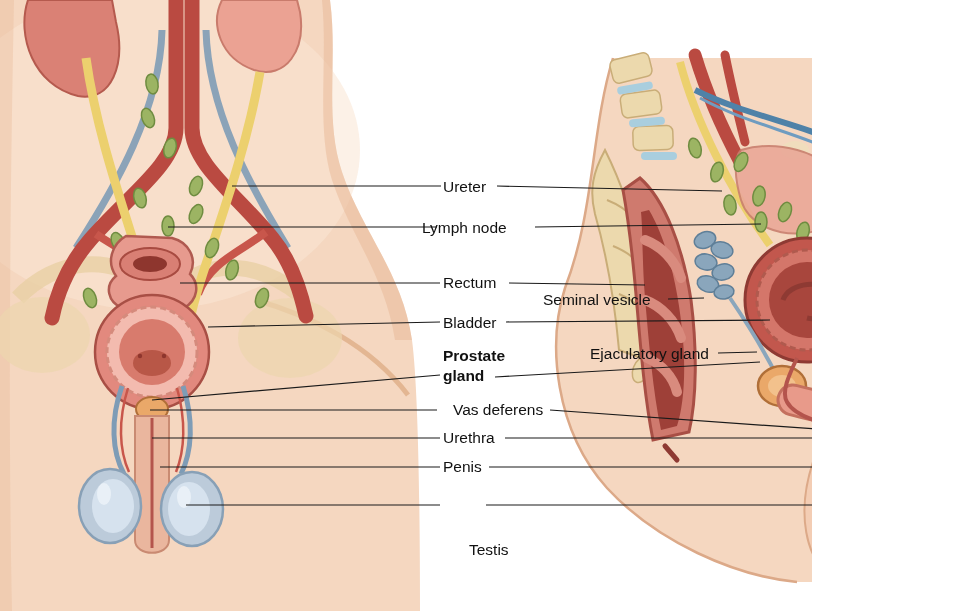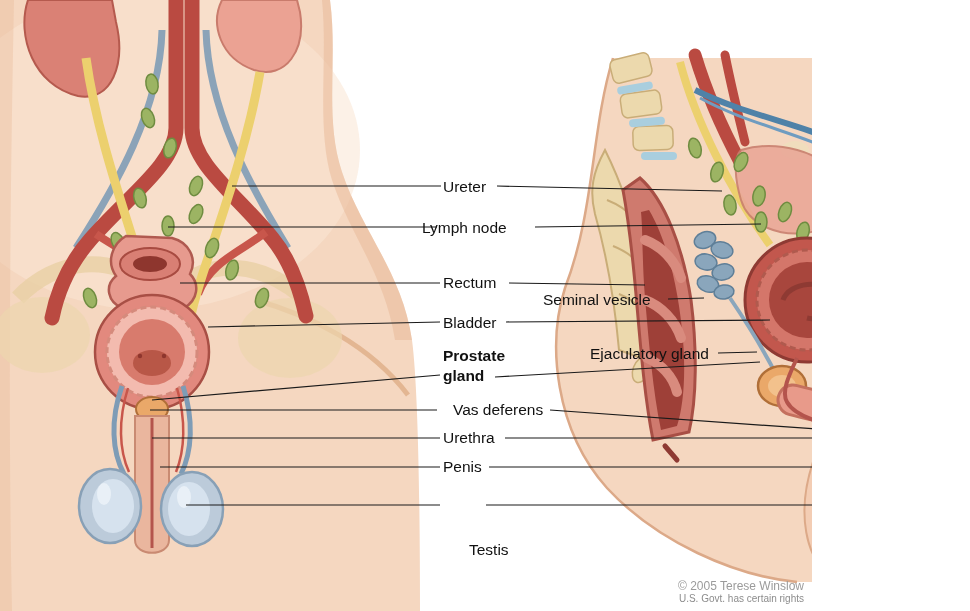--- a/index.html
+++ b/index.html
@@ -251,18 +251,14 @@
   <div class="anat-label" style="left:443px;top:273px;">Rectum</div>
   <div class="anat-label" style="left:543px;top:290px;">Seminal vesicle</div>
   <div class="anat-label" style="left:443px;top:313px;">Bladder</div>
   <div class="anat-label" style="left:590px;top:344px;">Ejaculatory gland</div>
   <div class="anat-label bold" style="left:443px;top:346px;">Prostate gland</div>
   <div class="anat-label" style="left:440px;top:400px;margin-left:13px;">Vas deferens</div>
   <div class="anat-label" style="left:443px;top:428px;">Urethra</div>
   <div class="anat-label" style="left:443px;top:457px;">Penis</div>
   <div class="anat-label" style="left:469px;top:496px;margin-top:44px;">Testis</div>
 
-  <div id="credit">
-    <div class="l1">© 2005 Terese Winslow</div>
-    <div class="l2">U.S. Govt. has certain rights</div>
-  </div>
 
 </div>
 
 </body></html>

